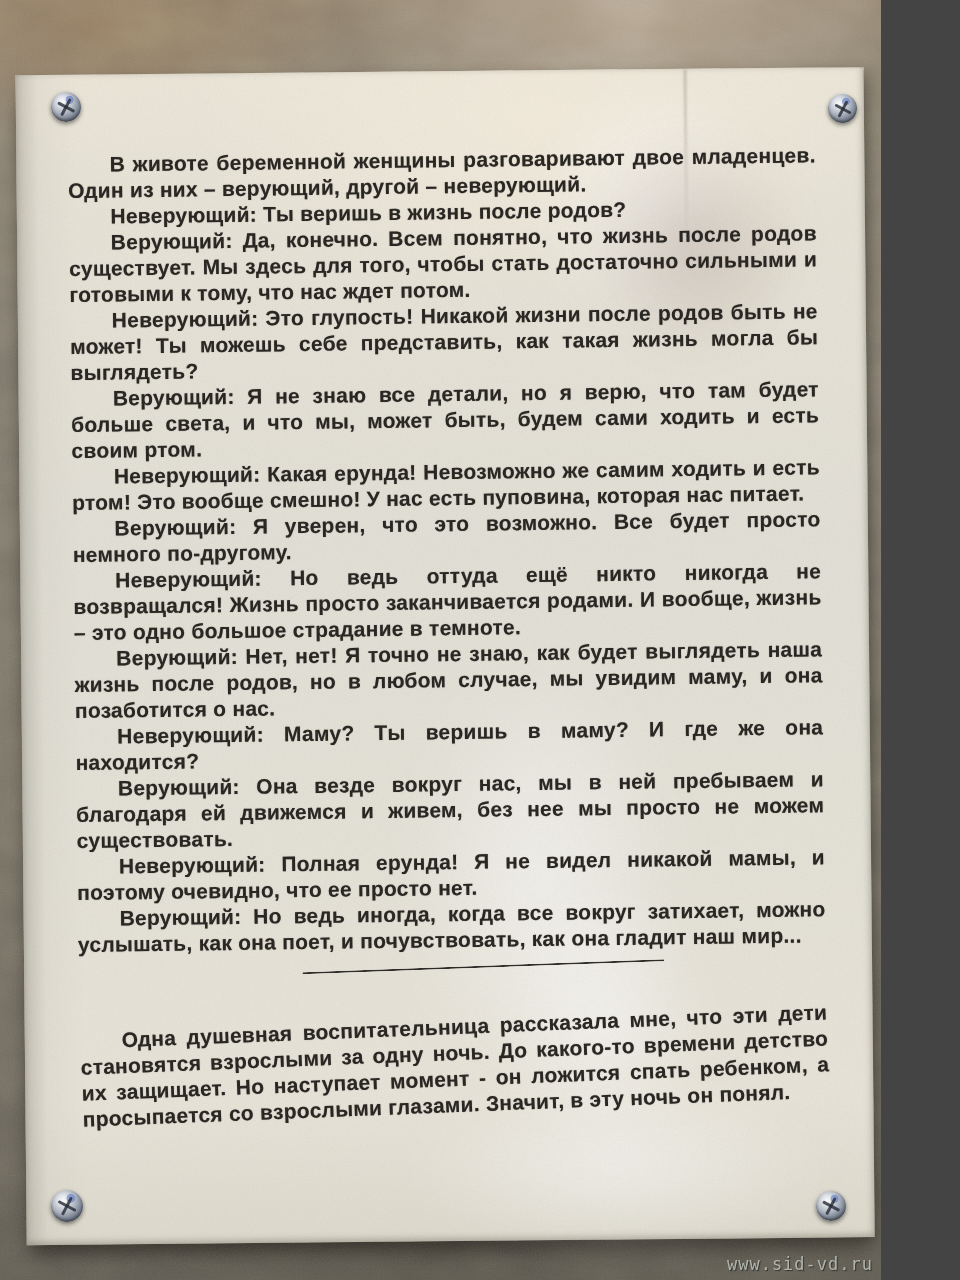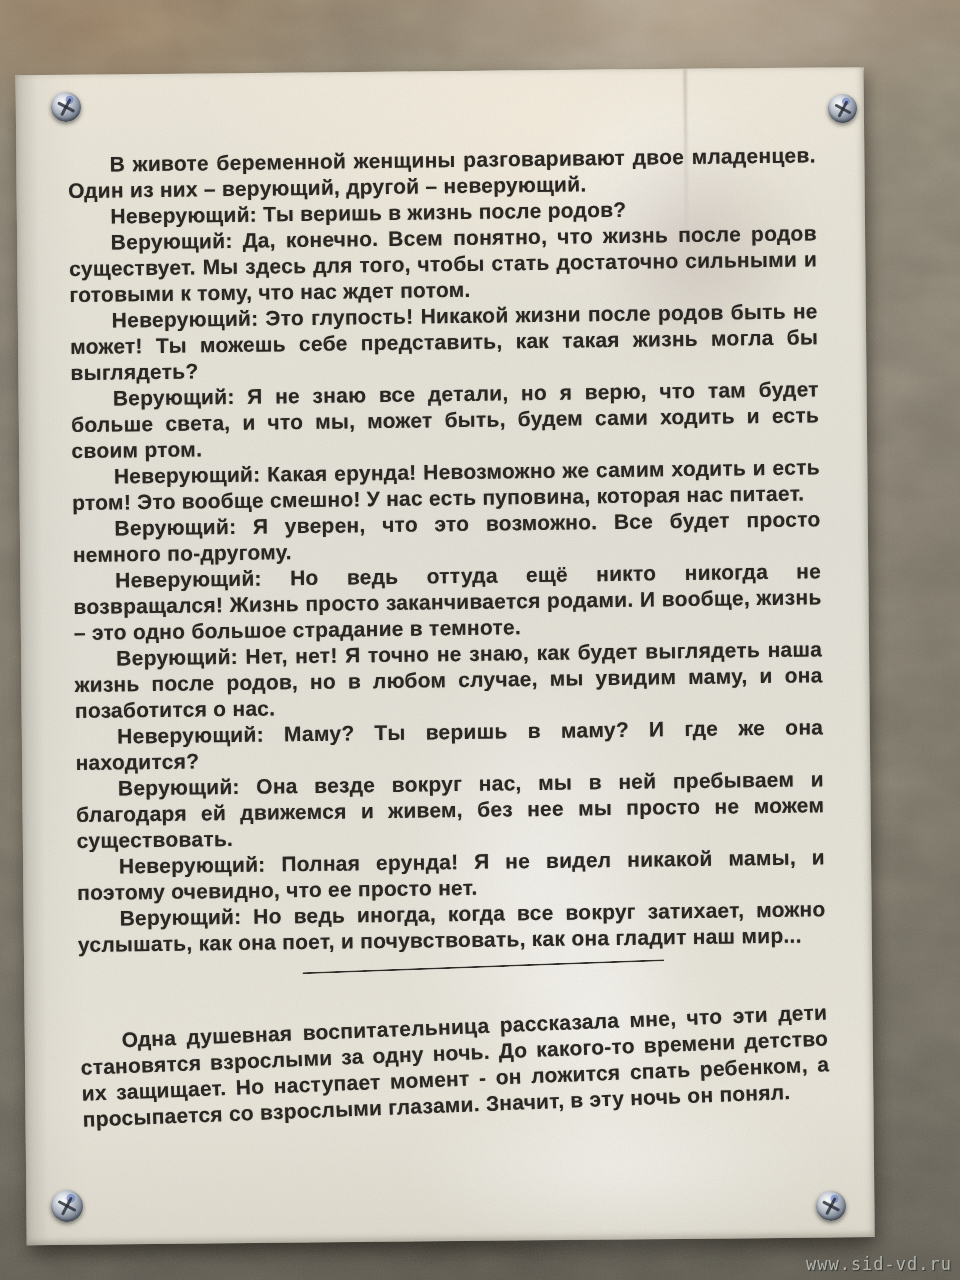--- a/index.html
+++ b/index.html
@@ -1,17 +1,17 @@
 <!DOCTYPE html>
 <html style="--ink: #201d19;"><head>
 <meta charset="utf-8">
 <style>
   html,body{margin:0;padding:0;background:#444;}
   .scene{
-    position:relative;width:960px;height:1280px;overflow:hidden;
+    position:relative;width:881px;height:1280px;overflow:hidden;
     font-family:"Liberation Sans",sans-serif;
   }
   
   .wall{
     position:absolute;inset:0;
     background:
       radial-gradient(ellipse 340px 190px at 12% 2%, rgba(150,124,96,.85), transparent 70%),
       radial-gradient(ellipse 420px 230px at 72% 1%, rgba(184,168,145,.9), transparent 72%),
       radial-gradient(ellipse 260px 420px at 99% 22%, rgba(136,128,112,.65), transparent 70%),
       radial-gradient(ellipse 420px 300px at 50% 100%, rgba(84,80,70,.8), transparent 75%),

